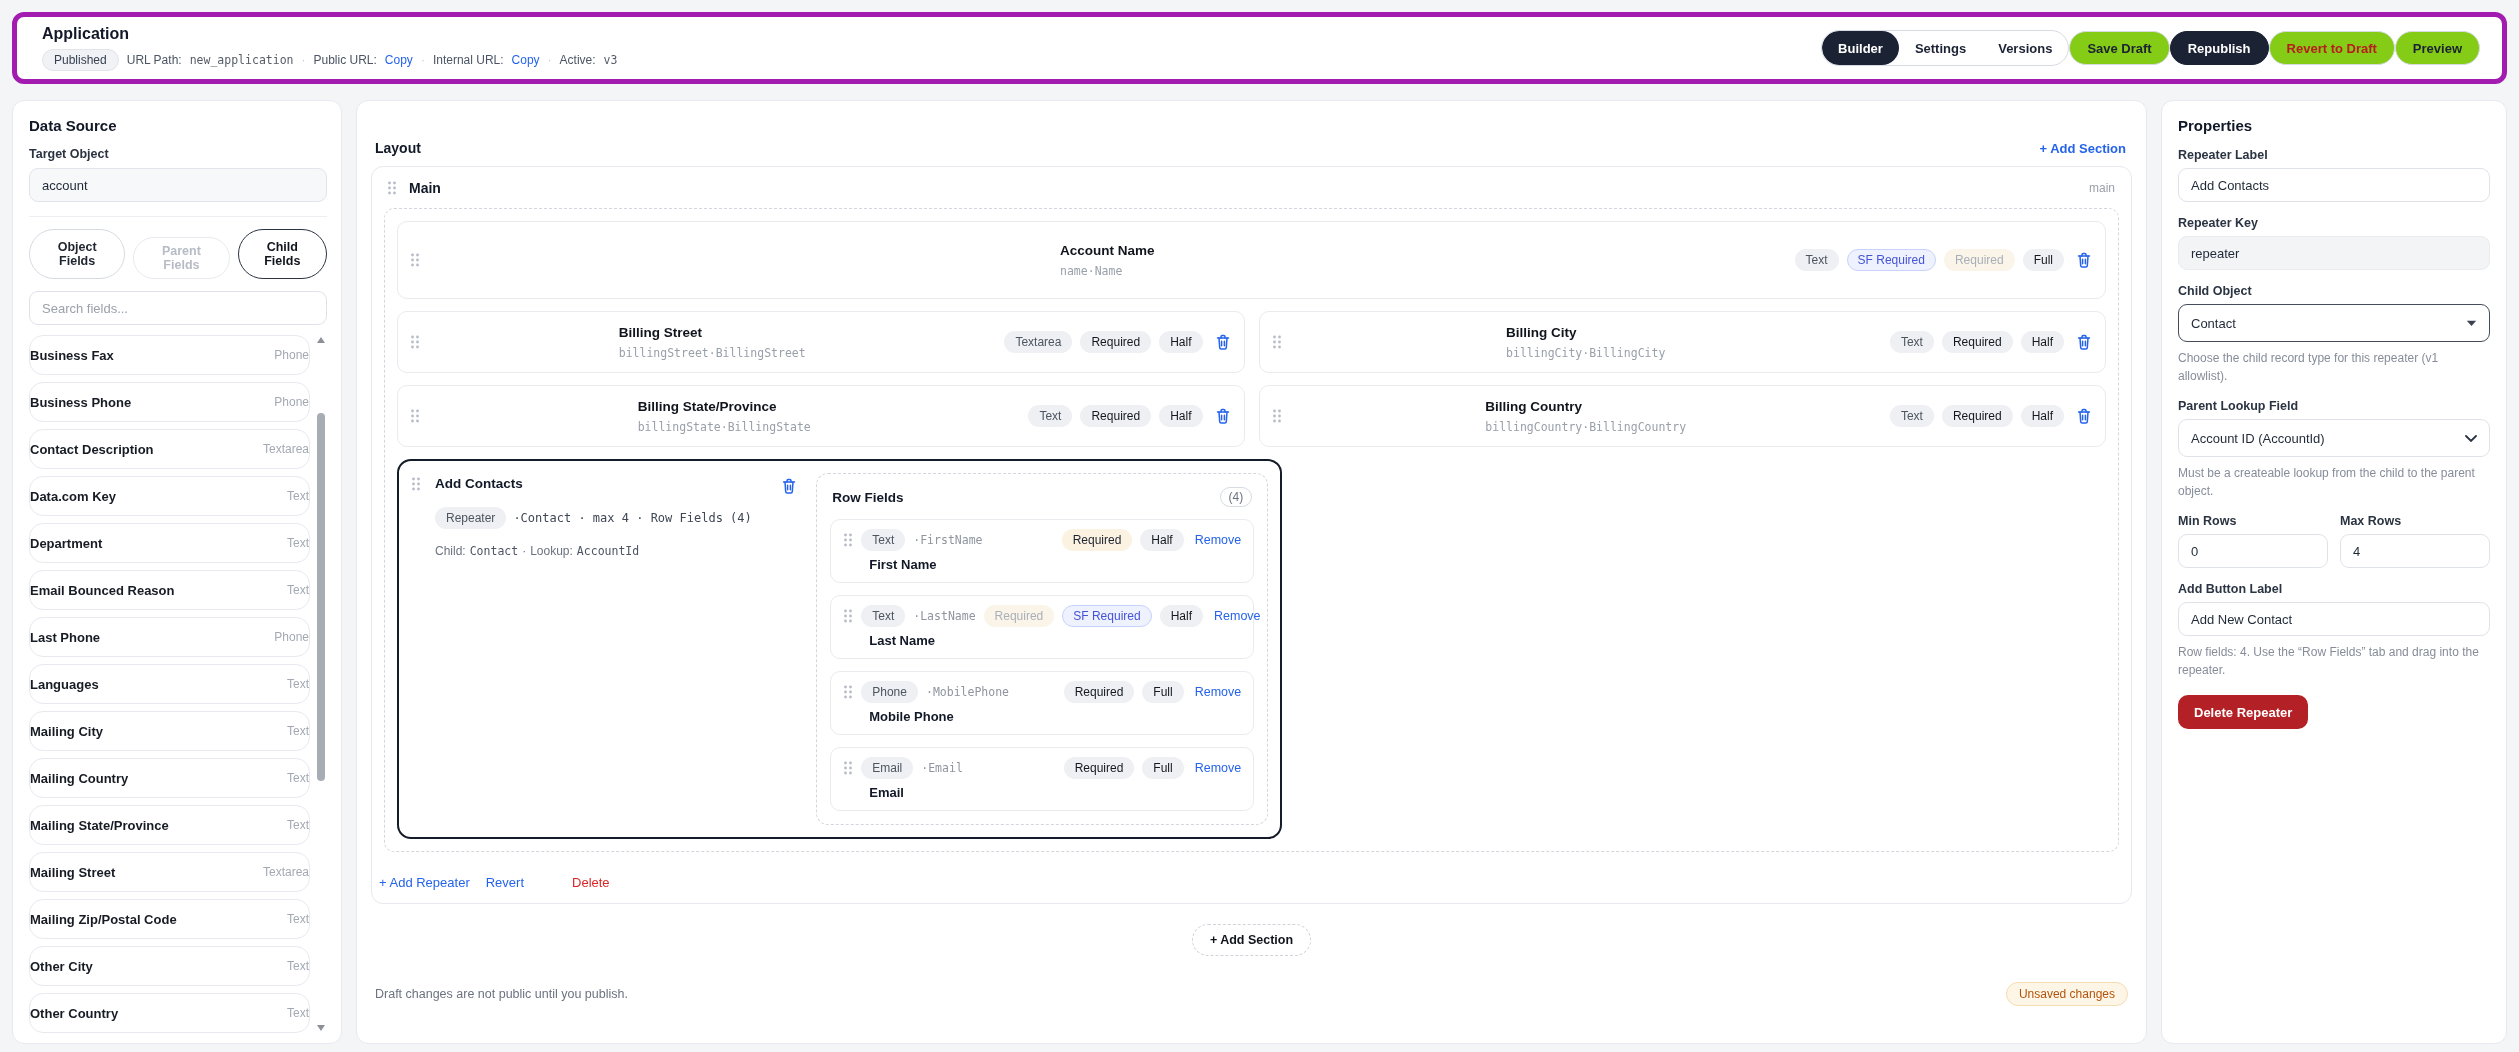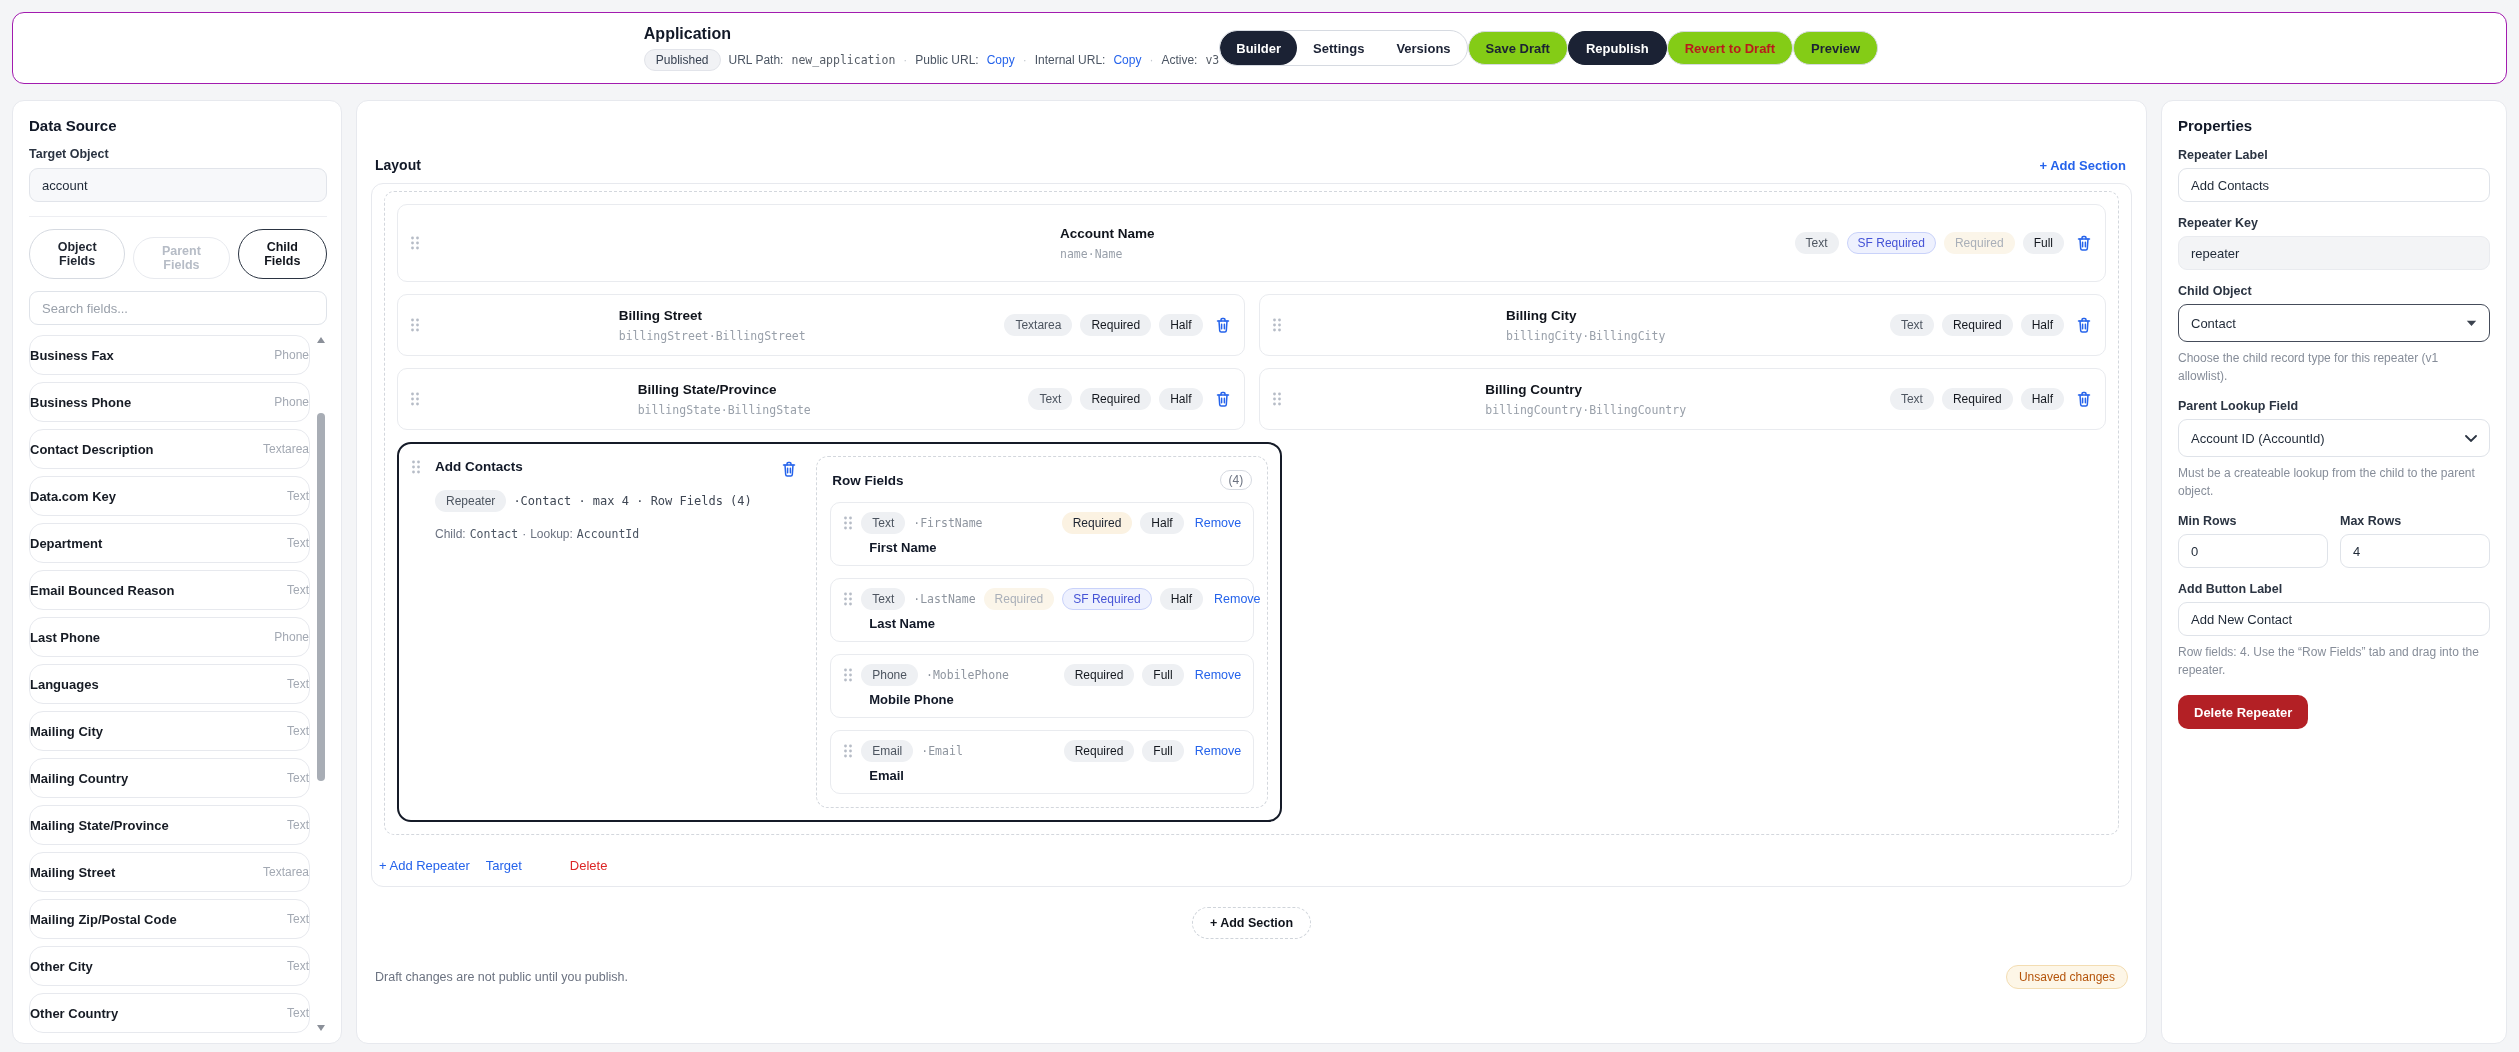--- a/index.html
+++ b/index.html
@@ -3,22 +3,22 @@
 <meta charset="utf-8">
 <style>
   html,body{margin:0;padding:0;}
   .page{width:2519px;height:1052px;background:#f4f5f7;box-sizing:border-box;padding:12px 12px 8px;
         font-family:"Liberation Sans",sans-serif;color:#111827;display:flex;flex-direction:column;}
   button{font-family:inherit;}
   input{font-family:inherit;outline:none;}
   ::placeholder{color:#9aa1ab;}
 
   
-  .topbar{background:#fff;border:1px solid #a21caf;border-radius:12px;height:72px;flex:none;
-          display:flex;align-items:center;justify-content:center;padding:0 22px 0 25px;box-sizing:border-box;}
+  .topbar{background:#fff;border:5px solid #a21caf;border-radius:12px;height:72px;flex:none;
+          display:flex;align-items:center;justify-content:space-between;padding:0 22px 0 25px;box-sizing:border-box;}
   .topbar-left h1{font-size:16px;margin:0 0 6px;}
   .meta-row{display:flex;align-items:center;gap:8px;font-size:12px;color:#4b5563;}
   .badge-published{background:#f1f2f5;border:1px solid #e2e4ea;border-radius:999px;padding:3px 11px;color:#374151;}
   .meta-code{font-family:"DejaVu Sans Mono",monospace;font-size:11.5px;color:#555c66;}
   .meta-dot{color:#c3c8cf;}
   .meta-link{color:#2563eb;cursor:pointer;}
   .topbar-right{display:flex;align-items:center;gap:0;}
   .segmented{display:flex;background:#fff;border:1px solid #d6dae1;border-radius:999px;overflow:hidden;height:34px;}
   .seg{display:flex;align-items:center;padding:0 16px;font-size:13px;font-weight:700;color:#1b2234;background:transparent;border:none;cursor:pointer;}
   .seg.active{background:#1b2234;color:#fff;border-radius:999px;}
@@ -250,20 +250,34 @@
       </div>
     </aside>
 
     <main class="panel layout-panel">
       <div class="lp-head">
         <div class="lp-title">Layout</div>
         <span class="link-add-section">+ Add Section</span>
       </div>
 
       <div class="section-card">
+        <div class="section-head">
+          <svg class="h-icon" width="10" height="16" viewBox="0 0 10 16">
+              <g fill="#b6bcc6">
+                <circle cx="2.5" cy="3" r="1.4"></circle>
+                <circle cx="7.5" cy="3" r="1.4"></circle>
+                <circle cx="2.5" cy="8" r="1.4"></circle>
+                <circle cx="7.5" cy="8" r="1.4"></circle>
+                <circle cx="2.5" cy="13" r="1.4"></circle>
+                <circle cx="7.5" cy="13" r="1.4"></circle>
+              </g>
+            </svg>
+          <span class="section-name">Main</span>
+          <span class="section-tag">main</span>
+        </div>
 
         <div class="section-body">
 
           <div class="frow full">
             <svg class="h-icon" width="10" height="16" viewBox="0 0 10 16">
                 <g fill="#b6bcc6">
                   <circle cx="2.5" cy="3" r="1.4"></circle>
                   <circle cx="7.5" cy="3" r="1.4"></circle>
                   <circle cx="2.5" cy="8" r="1.4"></circle>
                   <circle cx="7.5" cy="8" r="1.4"></circle>
@@ -557,21 +571,21 @@
                   </span>
                 </div>
                 <div class="rf-name">Email</div>
               </div>
             </div>
           </div>
         </div>
 
         <div class="footer-links">
           <span class="fl-blue">+ Add Repeater</span>
-          <span class="fl-blue">Target</span>
+          <span class="fl-blue">Revert</span>
           <span class="fl-red">Delete</span>
         </div>
       </div>
 
       <button class="add-section-btn">+ Add Section</button>
 
       <div class="lp-footer">
         <span class="draft-note">Draft changes are not public until you publish.</span>
         <span class="unsaved">Unsaved changes</span>
       </div>

